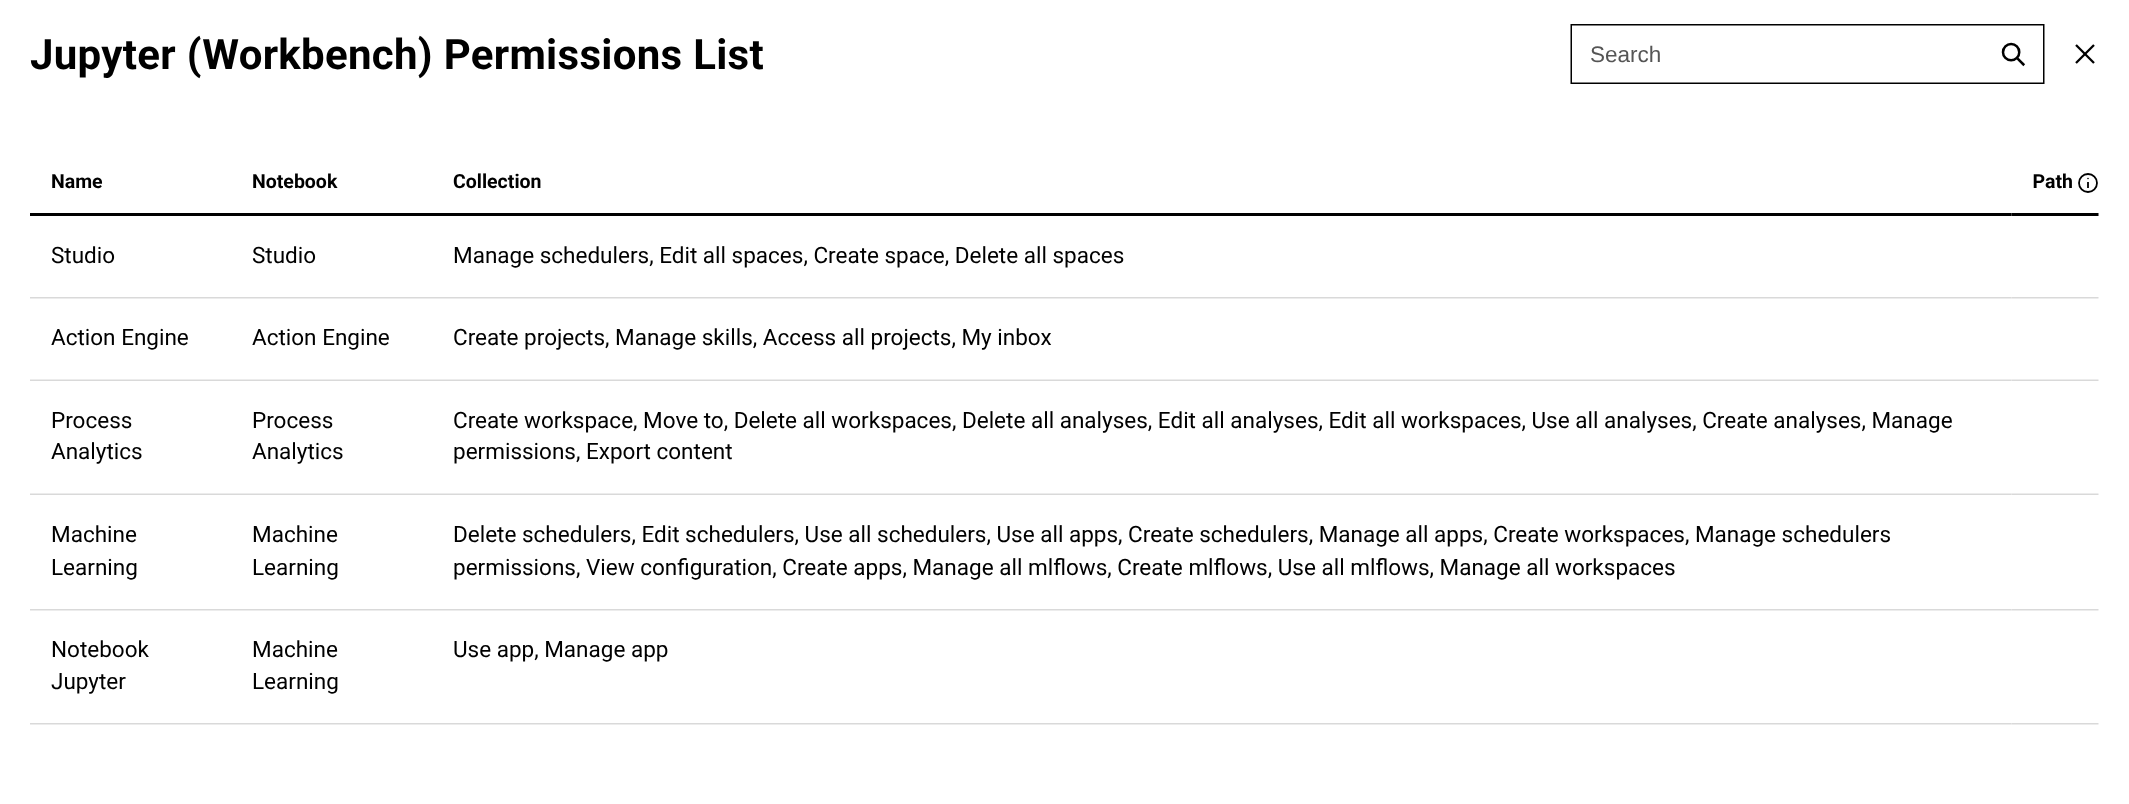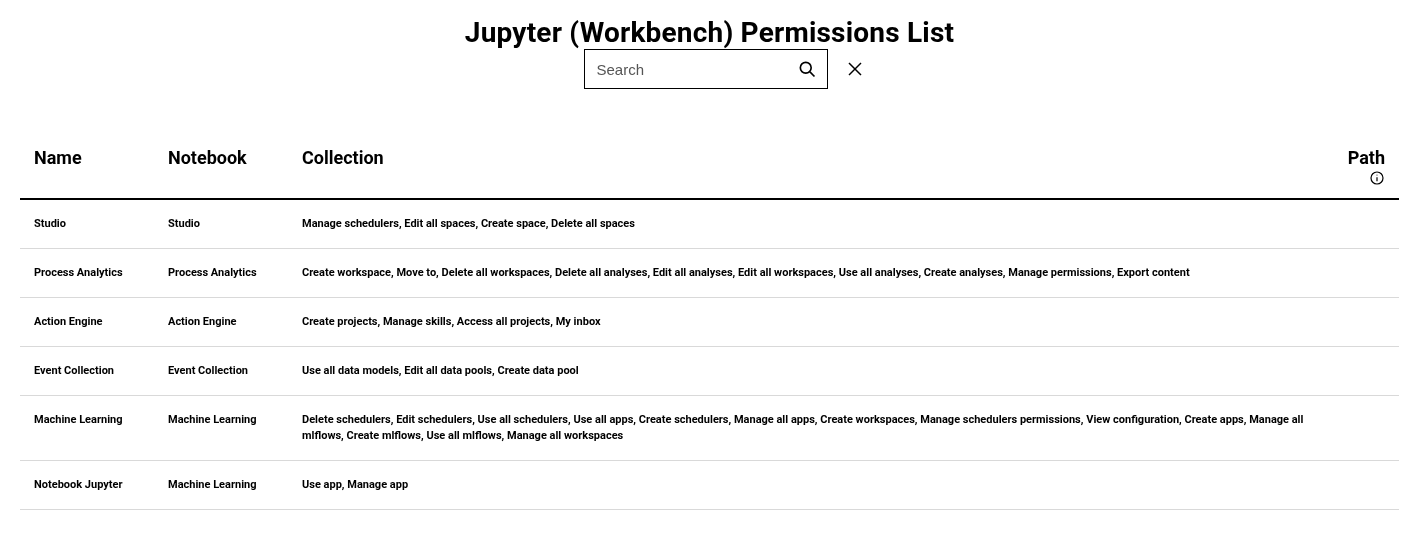--- a/index.html
+++ b/index.html
@@ -12,35 +12,34 @@
     width: 1419px;
   }
   .page {
     padding: 16px 20px 30px 20px;
   }
   .header-row {
     display: flex;
     justify-content: space-between;
     align-items: center;
     margin-bottom: 50px;
-    flex-direction: column;
   }
   .page-title {
     font-size: 28px;
     font-weight: 700;
     letter-spacing: 0.2px;
   }
   .right-controls {
     display: flex;
     align-items: center;
     gap: 18px;
   }
   .search-wrap {
     position: relative;
-    width: 244px;
+    width: 316px;
     height: 40px;
     border: 1px solid #000;
     margin-left: 28px;
   }
   .search-input {
     width: 100%;
     height: 100%;
     border: none;
     outline: none;
     padding: 0 40px 0 12px;
@@ -59,44 +58,44 @@
   .close-icon { display: flex; }
   .close-icon svg, .search-icon svg { display:block; }
 
   table.perm-table {
     width: 100%;
     border-collapse: collapse;
     table-layout: fixed;
   }
   table.perm-table thead th {
     text-align: left;
-    font-size: 18px;
+    font-size: 13px;
     font-weight: 700;
     padding: 8px 14px 12px 14px;
     vertical-align: top;
   }
   table.perm-table thead tr { border-bottom: 2px solid #000; }
   col.col-name   { width: 134px; }
   col.col-service{ width: 134px; }
   col.col-perms  { width: auto; }
   col.col-path   { width: 58px; }
 
   table.perm-table tbody td {
-    font-size: 11px;
-    font-weight: 700;
+    font-size: 15px;
+    font-weight: 400;
     padding: 16px 14px;
     vertical-align: top;
     line-height: 1.45;
   }
   table.perm-table tbody tr { border-bottom: 1px solid #d9d9d9; }
 
   .path-header {
     display: flex;
-    flex-direction: column;
-    align-items: flex-end;
+    flex-direction: row;
+    align-items: flex-start;
     gap: 2px;
   }
   .info-icon { display:flex; }
 </style>
 </head>
 <body>
 
 <div class="page">
   <div class="header-row">
     <div class="page-title">Jupyter (Workbench) Permissions List</div>
@@ -146,35 +145,29 @@
       </tr>
     </thead>
     <tbody>
       <tr>
         <td>Studio</td>
         <td>Studio</td>
         <td>Manage schedulers, Edit all spaces, Create space, Delete all spaces</td>
         <td></td>
       </tr>
       <tr>
-        <td>Process Analytics</td>
-        <td>Process Analytics</td>
-        <td>Create workspace, Move to, Delete all workspaces, Delete all analyses, Edit all analyses, Edit all workspaces, Use all analyses, Create analyses, Manage permissions, Export content</td>
-        <td></td>
-      </tr>
-      <tr>
         <td>Action Engine</td>
         <td>Action Engine</td>
         <td>Create projects, Manage skills, Access all projects, My inbox</td>
         <td></td>
       </tr>
       <tr>
-        <td>Event Collection</td>
-        <td>Event Collection</td>
-        <td>Use all data models, Edit all data pools, Create data pool</td>
+        <td>Process Analytics</td>
+        <td>Process Analytics</td>
+        <td>Create workspace, Move to, Delete all workspaces, Delete all analyses, Edit all analyses, Edit all workspaces, Use all analyses, Create analyses, Manage permissions, Export content</td>
         <td></td>
       </tr>
       <tr>
         <td>Machine Learning</td>
         <td>Machine Learning</td>
         <td>Delete schedulers, Edit schedulers, Use all schedulers, Use all apps, Create schedulers, Manage all apps, Create workspaces, Manage schedulers permissions, View configuration, Create apps, Manage all mlflows, Create mlflows, Use all mlflows, Manage all workspaces</td>
         <td></td>
       </tr>
       <tr>
         <td>Notebook Jupyter</td>

